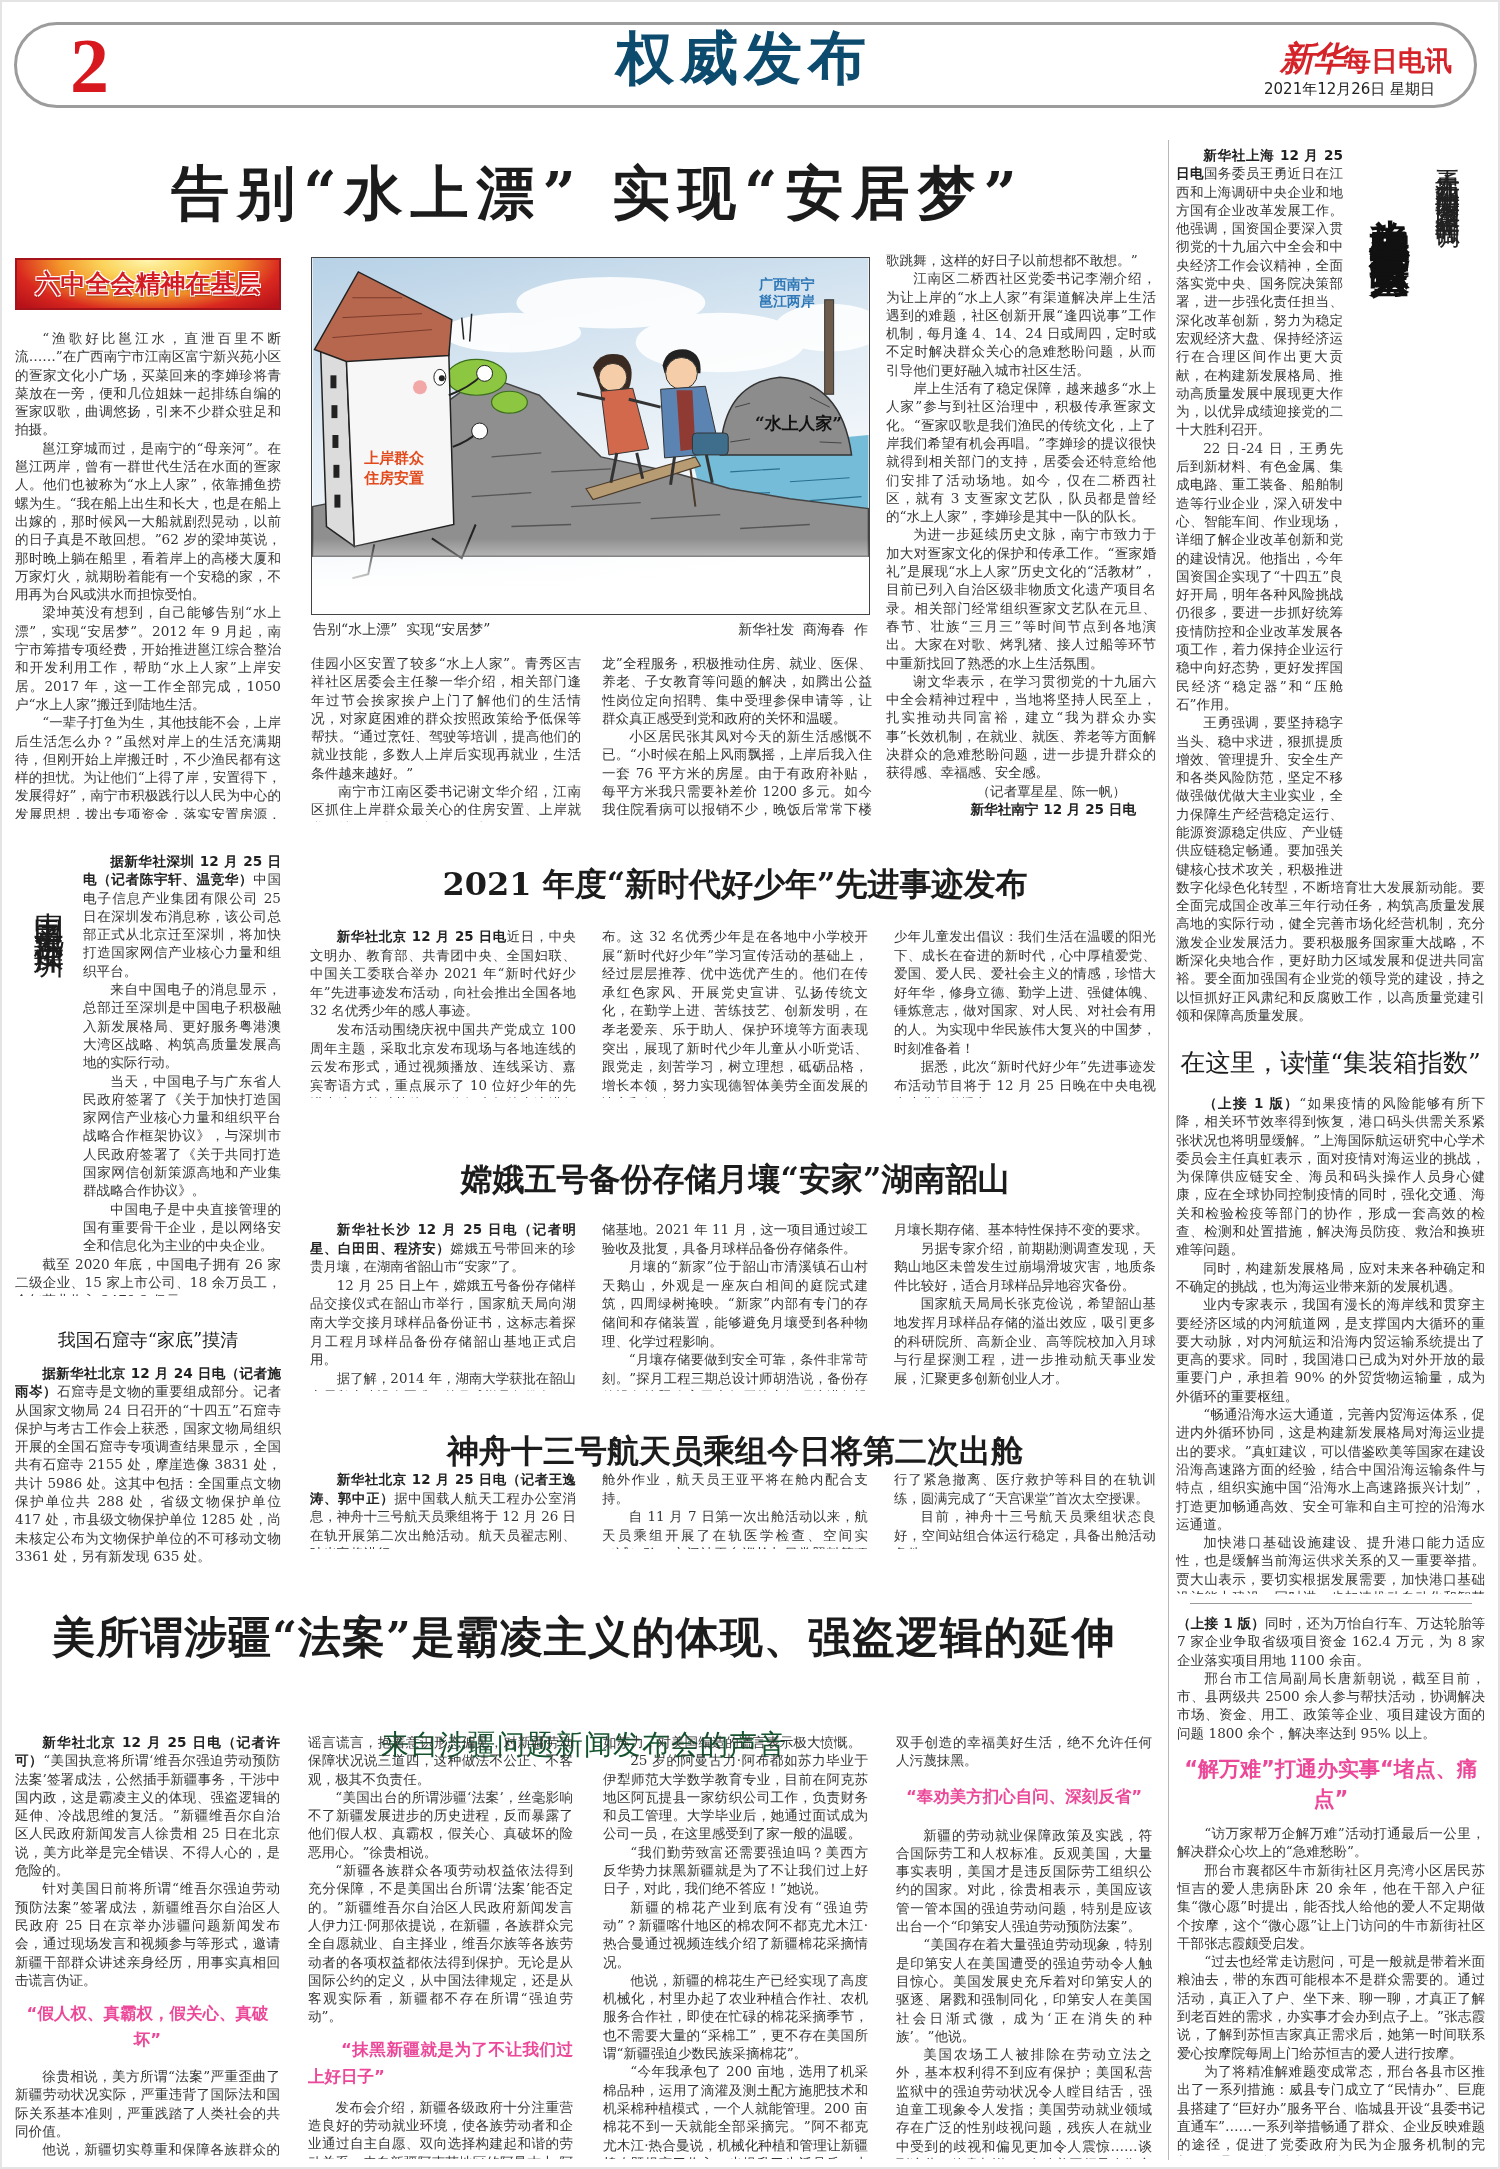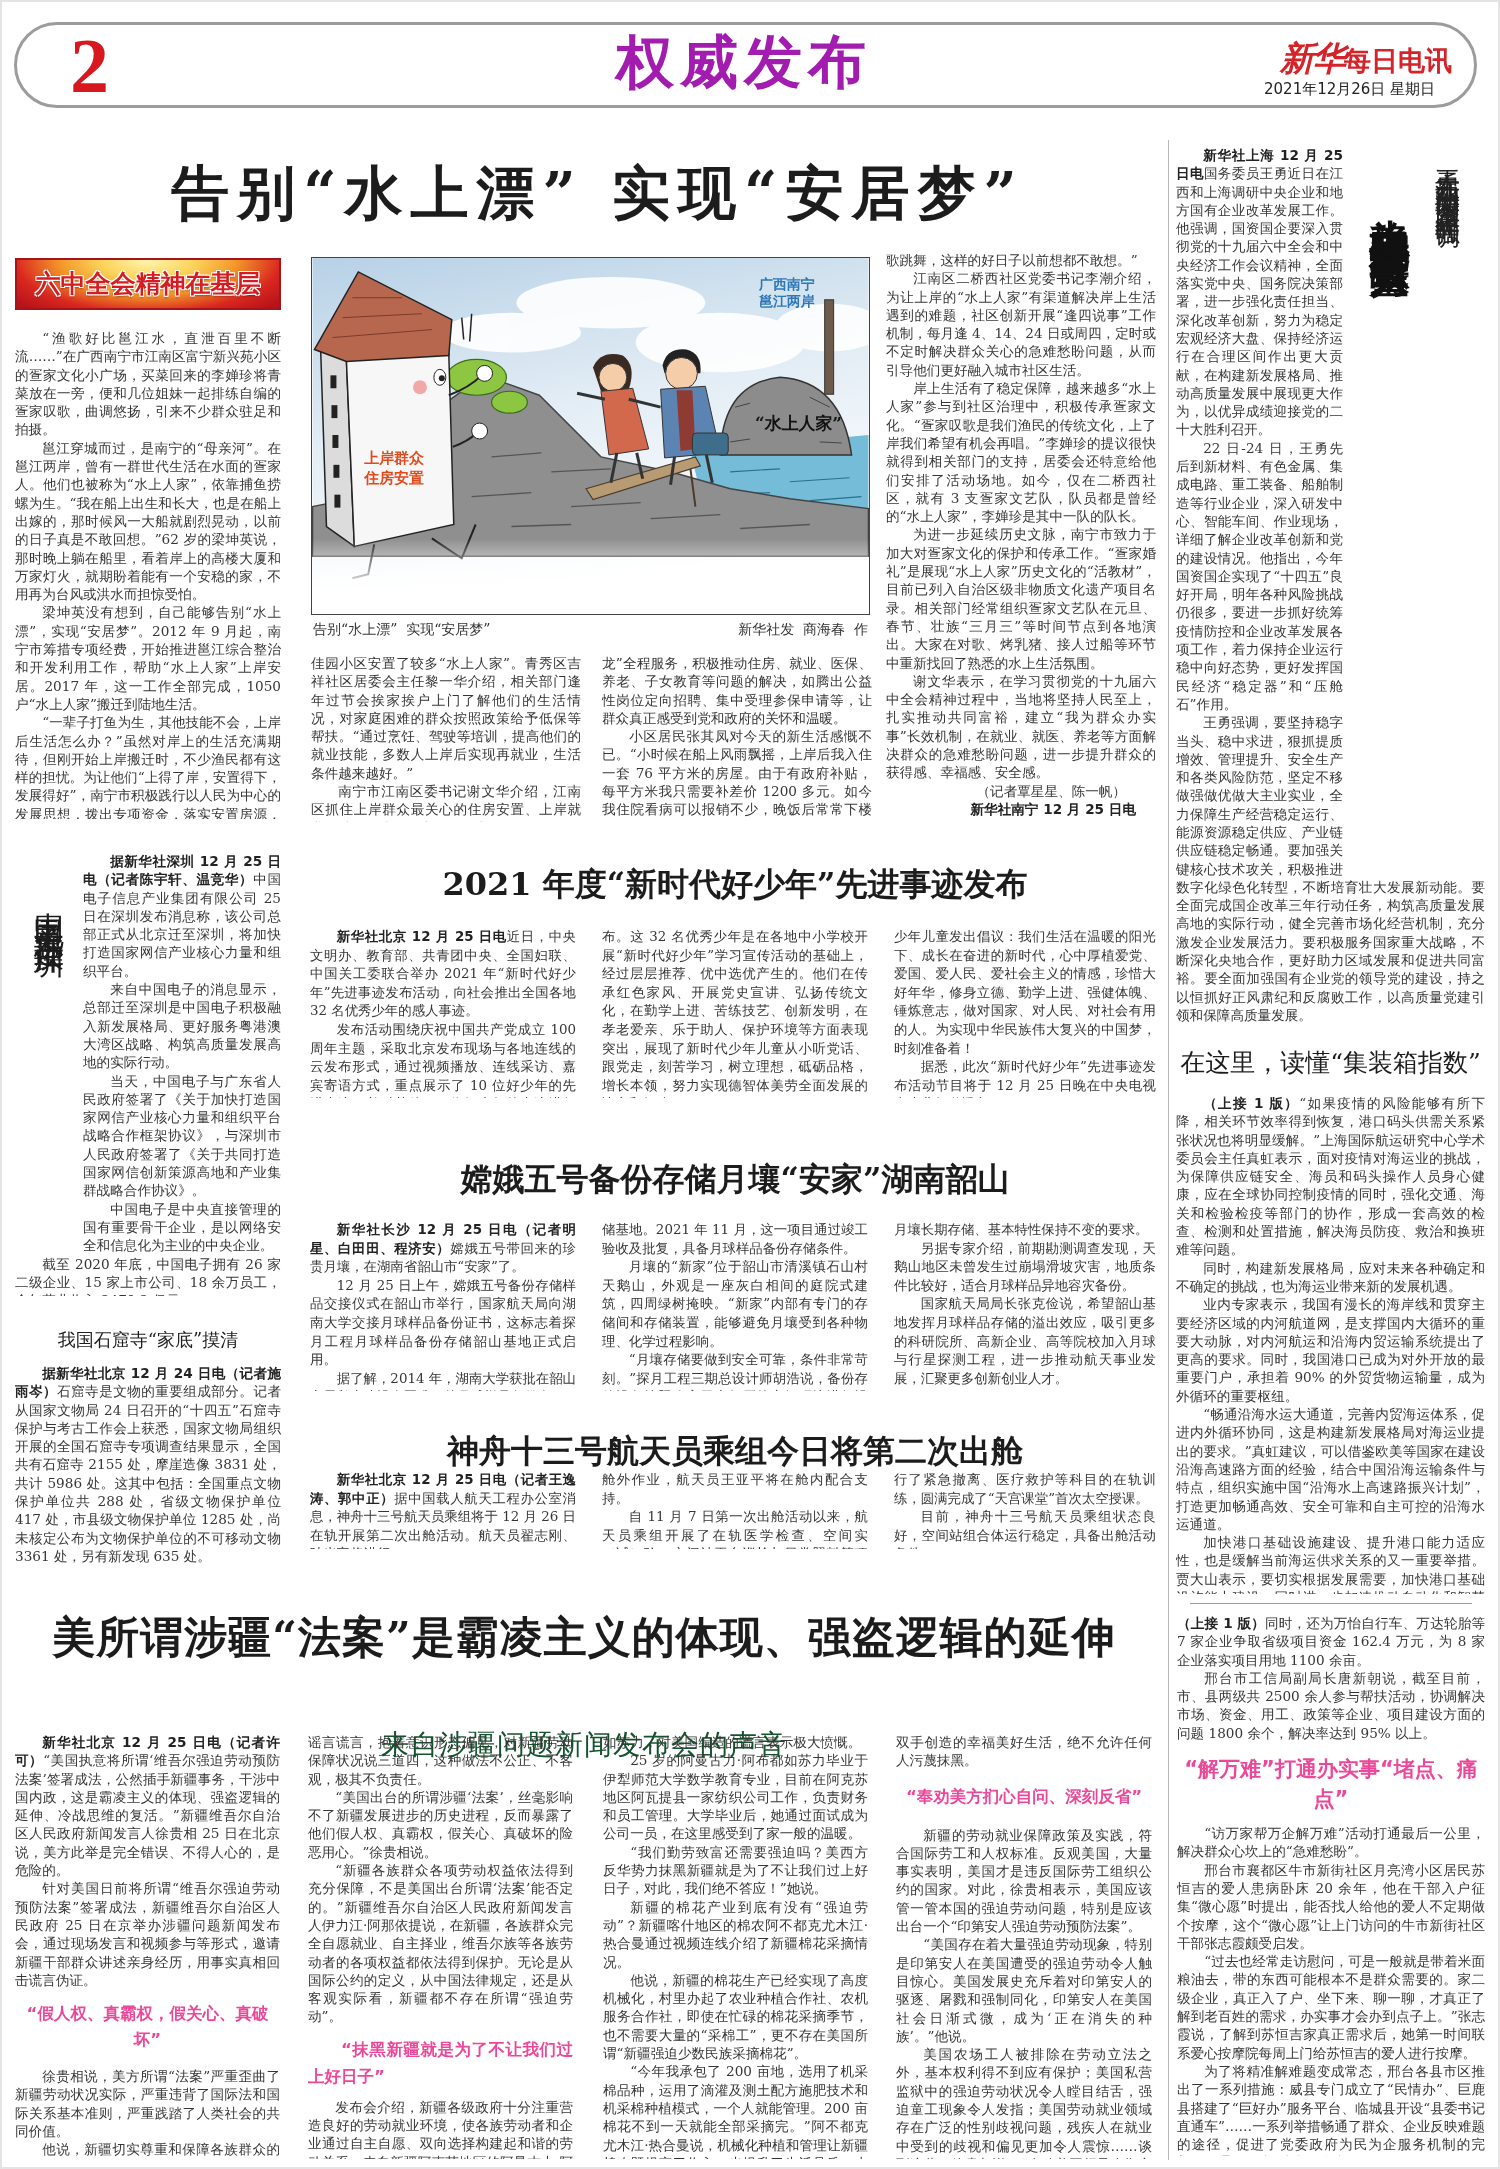--- a/index.html
+++ b/index.html
@@ -1,20 +1,20 @@
 <!DOCTYPE html>
 <html><head>
 <meta charset="utf-8">
 <style>
   html,body{margin:0;padding:0;background:#fff;}
   .page{position:relative;width:1500px;height:2169px;background:#fff;overflow:hidden;
         font-family:"DejaVu Serif",serif;color:#363636;box-shadow:inset 0 0 0 2px #e4e4e4;}
   .masthead{position:absolute;left:14px;top:22px;width:1457px;height:80px;border:3px solid #9c9c9c;border-radius:43px;}
   .page-no{position:absolute;left:70px;top:24px;font-family:"Liberation Serif",serif;font-weight:bold;font-size:78px;line-height:84px;color:#d7191f;}
-  .section-title{position:absolute;left:544px;width:400px;top:30px;text-align:center;font-family:Liberation Serif, serif;font-weight:bold;font-size:58px;line-height:66px;letter-spacing:6px;color:#a21caf;}
+  .section-title{position:absolute;left:544px;width:400px;top:30px;text-align:center;font-family:Liberation Mono, monospace;font-weight:bold;font-size:58px;line-height:66px;letter-spacing:6px;color:#0c4a6e;}
   .logo{position:absolute;left:1280px;top:36px;white-space:nowrap;color:#d5232a;}
   .logo .brand{font-family:"DejaVu Serif",serif;font-style:italic;font-weight:bold;font-size:34px;letter-spacing:-2px;text-align:right;}
   .logo .name{font-family:"DejaVu Serif",serif;font-weight:bold;font-size:27px;}
   .issue-date{position:absolute;left:1264px;top:80px;font-family:"DejaVu Sans",sans-serif;font-size:15px;color:#222;white-space:nowrap;}
 
   .hd{position:absolute;text-align:center;white-space:nowrap;color:#1c1c1c;font-family:"DejaVu Serif",serif;font-weight:bold;}
   .col{position:absolute;font-size:13.6px;line-height:18.3px;text-align:justify;overflow:hidden;color:#363636;}
   .col p{margin:0;}
   .mid{font-size:13.4px;line-height:18.6px;}
   .ind{text-indent:2em;}
@@ -228,21 +228,21 @@
     <p class="ind">加快港口基础设施建设、提升港口能力适应性，也是缓解当前海运供求关系的又一重要举措。贾大山表示，要切实根据发展需要，加快港口基础设施能力建设，同时进一步加速推动自动化和智慧航运的建设，提高各类技术岗位人员的适应性，提高供应链的畅通、安全与经济高效水平。</p>
   </div>
   <div class="rule-h" style="left:1190px;top:1603px;width:282px;"></div>
 
   <div class="col" style="left:1177px;top:1614px;width:308px;height:542px;">
     <p class="cont"><b class="dl">（上接 1 版）</b><span>同时，还为万怡自行车、万达轮胎等 7 家企业争取省级项目资金 162.4 万元，为 8 家企业落实项目用地 1100 余亩。</span></p>
     <p class="ind">邢台市工信局副局长唐新朝说，截至目前，市、县两级共 2500 余人参与帮扶活动，协调解决市场、资金、用工、政策等企业、项目建设方面的问题 1800 余个，解决率达到 95% 以上。</p>
     <h3 class="subhd" style="text-align:center;font-size:21px;line-height:30px;margin:12px 0 10px;">“解万难”打通办实事“堵点、痛点”</h3>
     <p class="ind">“访万家帮万企解万难”活动打通最后一公里，解决群众心坎上的“急难愁盼”。</p>
     <p class="ind">邢台市襄都区牛市新街社区月亮湾小区居民苏恒吉的爱人患病卧床 20 余年，他在干部入户征集“微心愿”时提出，能否找人给他的爱人不定期做个按摩，这个“微心愿”让上门访问的牛市新街社区干部张志霞颇受启发。</p>
-    <p class="ind">“过去也经常走访慰问，可是一般就是带着米面粮油去，带的东西可能根本不是群众需要的。家二级企业，真正入了户、坐下来、聊一聊，才真正了解到老百姓的需求，办实事才会办到点子上。”张志霞说，了解到苏恒吉家真正需求后，她第一时间联系爱心按摩院每周上门给苏恒吉的爱人进行按摩。</p>
+    <p class="ind">“过去也经常走访慰问，可是一般就是带着米面粮油去，带的东西可能根本不是群众需要的。通过活动，真正入了户、坐下来、聊一聊，才真正了解到老百姓的需求，办实事才会办到点子上。”张志霞说，了解到苏恒吉家真正需求后，她第一时间联系爱心按摩院每周上门给苏恒吉的爱人进行按摩。</p>
     <p class="ind">为了将精准解难题变成常态，邢台各县市区推出了一系列措施：威县专门成立了“民情办”、巨鹿县搭建了“巨好办”服务平台、临城县开设“县委书记直通车”……一系列举措畅通了群众、企业反映难题的途径，促进了党委政府为民为企服务机制的完善，打通了民生“堵点、痛点”。</p>
   </div>
 
   <div class="hd" style="left:310px;top:865px;width:850px;font-size:32px;line-height:38px;">2021 年度“新时代好少年”先进事迹发布</div>
   <div class="col mid" style="left:310px;top:928px;width:266px;height:170px;">
     <p class="ind"><b class="dl">新华社北京 12 月 25 日电</b><span>近日，中央文明办、教育部、共青团中央、全国妇联、中国关工委联合举办 2021 年“新时代好少年”先进事迹发布活动，向社会推出全国各地 32 名优秀少年的感人事迹。</span></p>
     <p class="ind">发布活动围绕庆祝中国共产党成立 100 周年主题，采取北京发布现场与各地连线的云发布形式，通过视频播放、连线采访、嘉宾寄语方式，重点展示了 10 位好少年的先进事迹，并对其他 22 位好少年的事迹进行集中发</p>
   </div>
   <div class="col mid" style="left:602px;top:928px;width:266px;height:170px;">
     <p class="cont">布。这 32 名优秀少年是在各地中小学校开展“新时代好少年”学习宣传活动的基础上，经过层层推荐、优中选优产生的。他们在传承红色家风、开展党史宣讲、弘扬传统文化，在勤学上进、苦练技艺、创新发明，在孝老爱亲、乐于助人、保护环境等方面表现突出，展现了新时代少年儿童从小听党话、跟党走，刻苦学习，树立理想，砥砺品格，增长本领，努力实现德智体美劳全面发展的决心和行动。</p>

